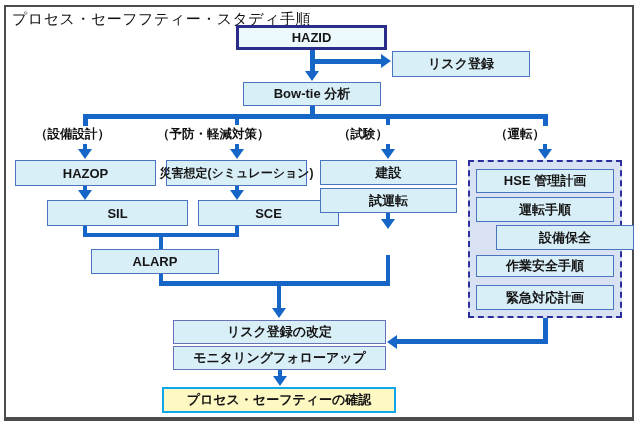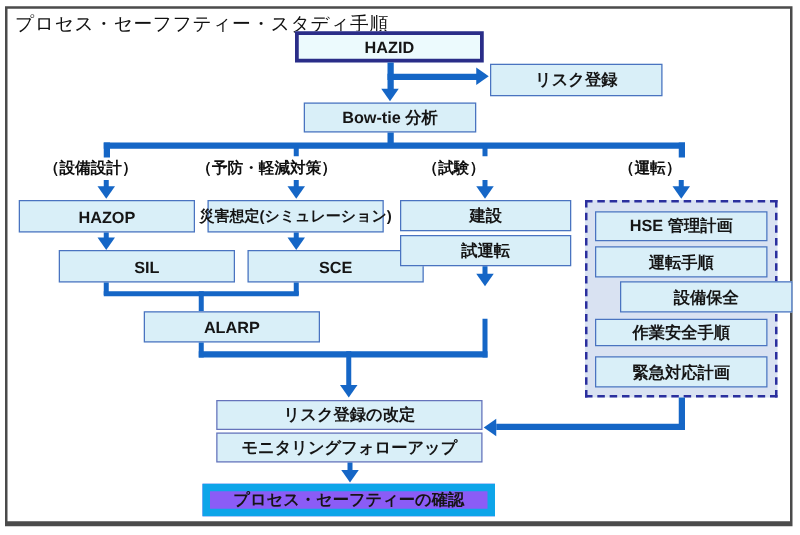--- a/index.html
+++ b/index.html
@@ -5,21 +5,21 @@
   html,body { margin:0; padding:0; background:#fff; }
   body { font-family:"Liberation Sans","DejaVu Sans",sans-serif; }
   .stage { position:relative; width:640px; height:428px; background:#fff; overflow:hidden; }
   .frame { position:absolute; left:4px; top:5px; width:630px; height:416px;
            border:2px solid #4b4b4b; border-bottom-width:4px; box-sizing:border-box; background:#fff; }
   .title { position:absolute; left:12px; top:10px; font-size:15px; font-weight:normal; color:#101010; letter-spacing:.5px; }
   .node { position:absolute; display:flex; align-items:center; justify-content:center;
           background:#d9eff8; border:1.5px solid #4a73c0; box-sizing:border-box;
           font-size:13px; font-weight:600; color:#151515; white-space:nowrap; }
   .node-hazid { border:3px solid #2a2d88; background:#ecfafd; }
-  .node-red { border:6px solid #0ea5e9; background:#8b5cf6; }
+  .node-red { border:2px solid #0ea5e9; background:#fef9c3; }
   .node-rev { border:1.5px solid #6673bb; }
   .dashed-group { position:absolute; border:2px dashed #2b2f9e; background:#d9e2f2; box-sizing:border-box; }
   .cat { position:absolute; font-size:12.5px; font-weight:700; color:#101010; text-align:left; white-space:nowrap; }
   .line { position:absolute; background:#1566c6; }
   .arr { position:absolute; width:0; height:0; }
   .arr-d { border-left:7px solid transparent; border-right:7px solid transparent; border-top:10px solid #1566c6; }
   .arr-r { border-top:7px solid transparent; border-bottom:7px solid transparent; border-left:10px solid #1566c6; }
   .arr-l { border-top:7px solid transparent; border-bottom:7px solid transparent; border-right:10px solid #1566c6; }
 </style>
 </head>
@@ -82,21 +82,21 @@
   <div class="line" style="left:235px; top:186px; width:4px; height:5px;"></div>
   <div class="arr arr-d" style="left:230px; top:190px;"></div>
   <div class="node" style="left:166px; top:200px; width:141px; height:26px;margin-left:32px;">
     <span>SCE</span>
   </div>
 
   <div class="line" style="left:83px; top:226px; width:4px; height:10px;"></div>
   <div class="line" style="left:235px; top:226px; width:4px; height:10px;"></div>
   <div class="line" style="left:83px; top:233px; width:156px; height:4px;"></div>
   <div class="line" style="left:159px; top:233px; width:4px; height:16px;"></div>
-  <div class="node" style="left:91px; top:249px; width:141px; height:25px;margin-left:24px;">
+  <div class="node" style="left:91px; top:249px; width:128px; height:25px;">
     <span>ALARP</span>
   </div>
 
   <div class="node" style="left:320px; top:160px; width:137px; height:25px;">
     <span>建設</span>
   </div>
   <div class="node" style="left:320px; top:188px; width:137px; height:25px;">
     <span>試運転</span>
   </div>
   <div class="line" style="left:386px; top:213px; width:4px; height:7px;"></div>

